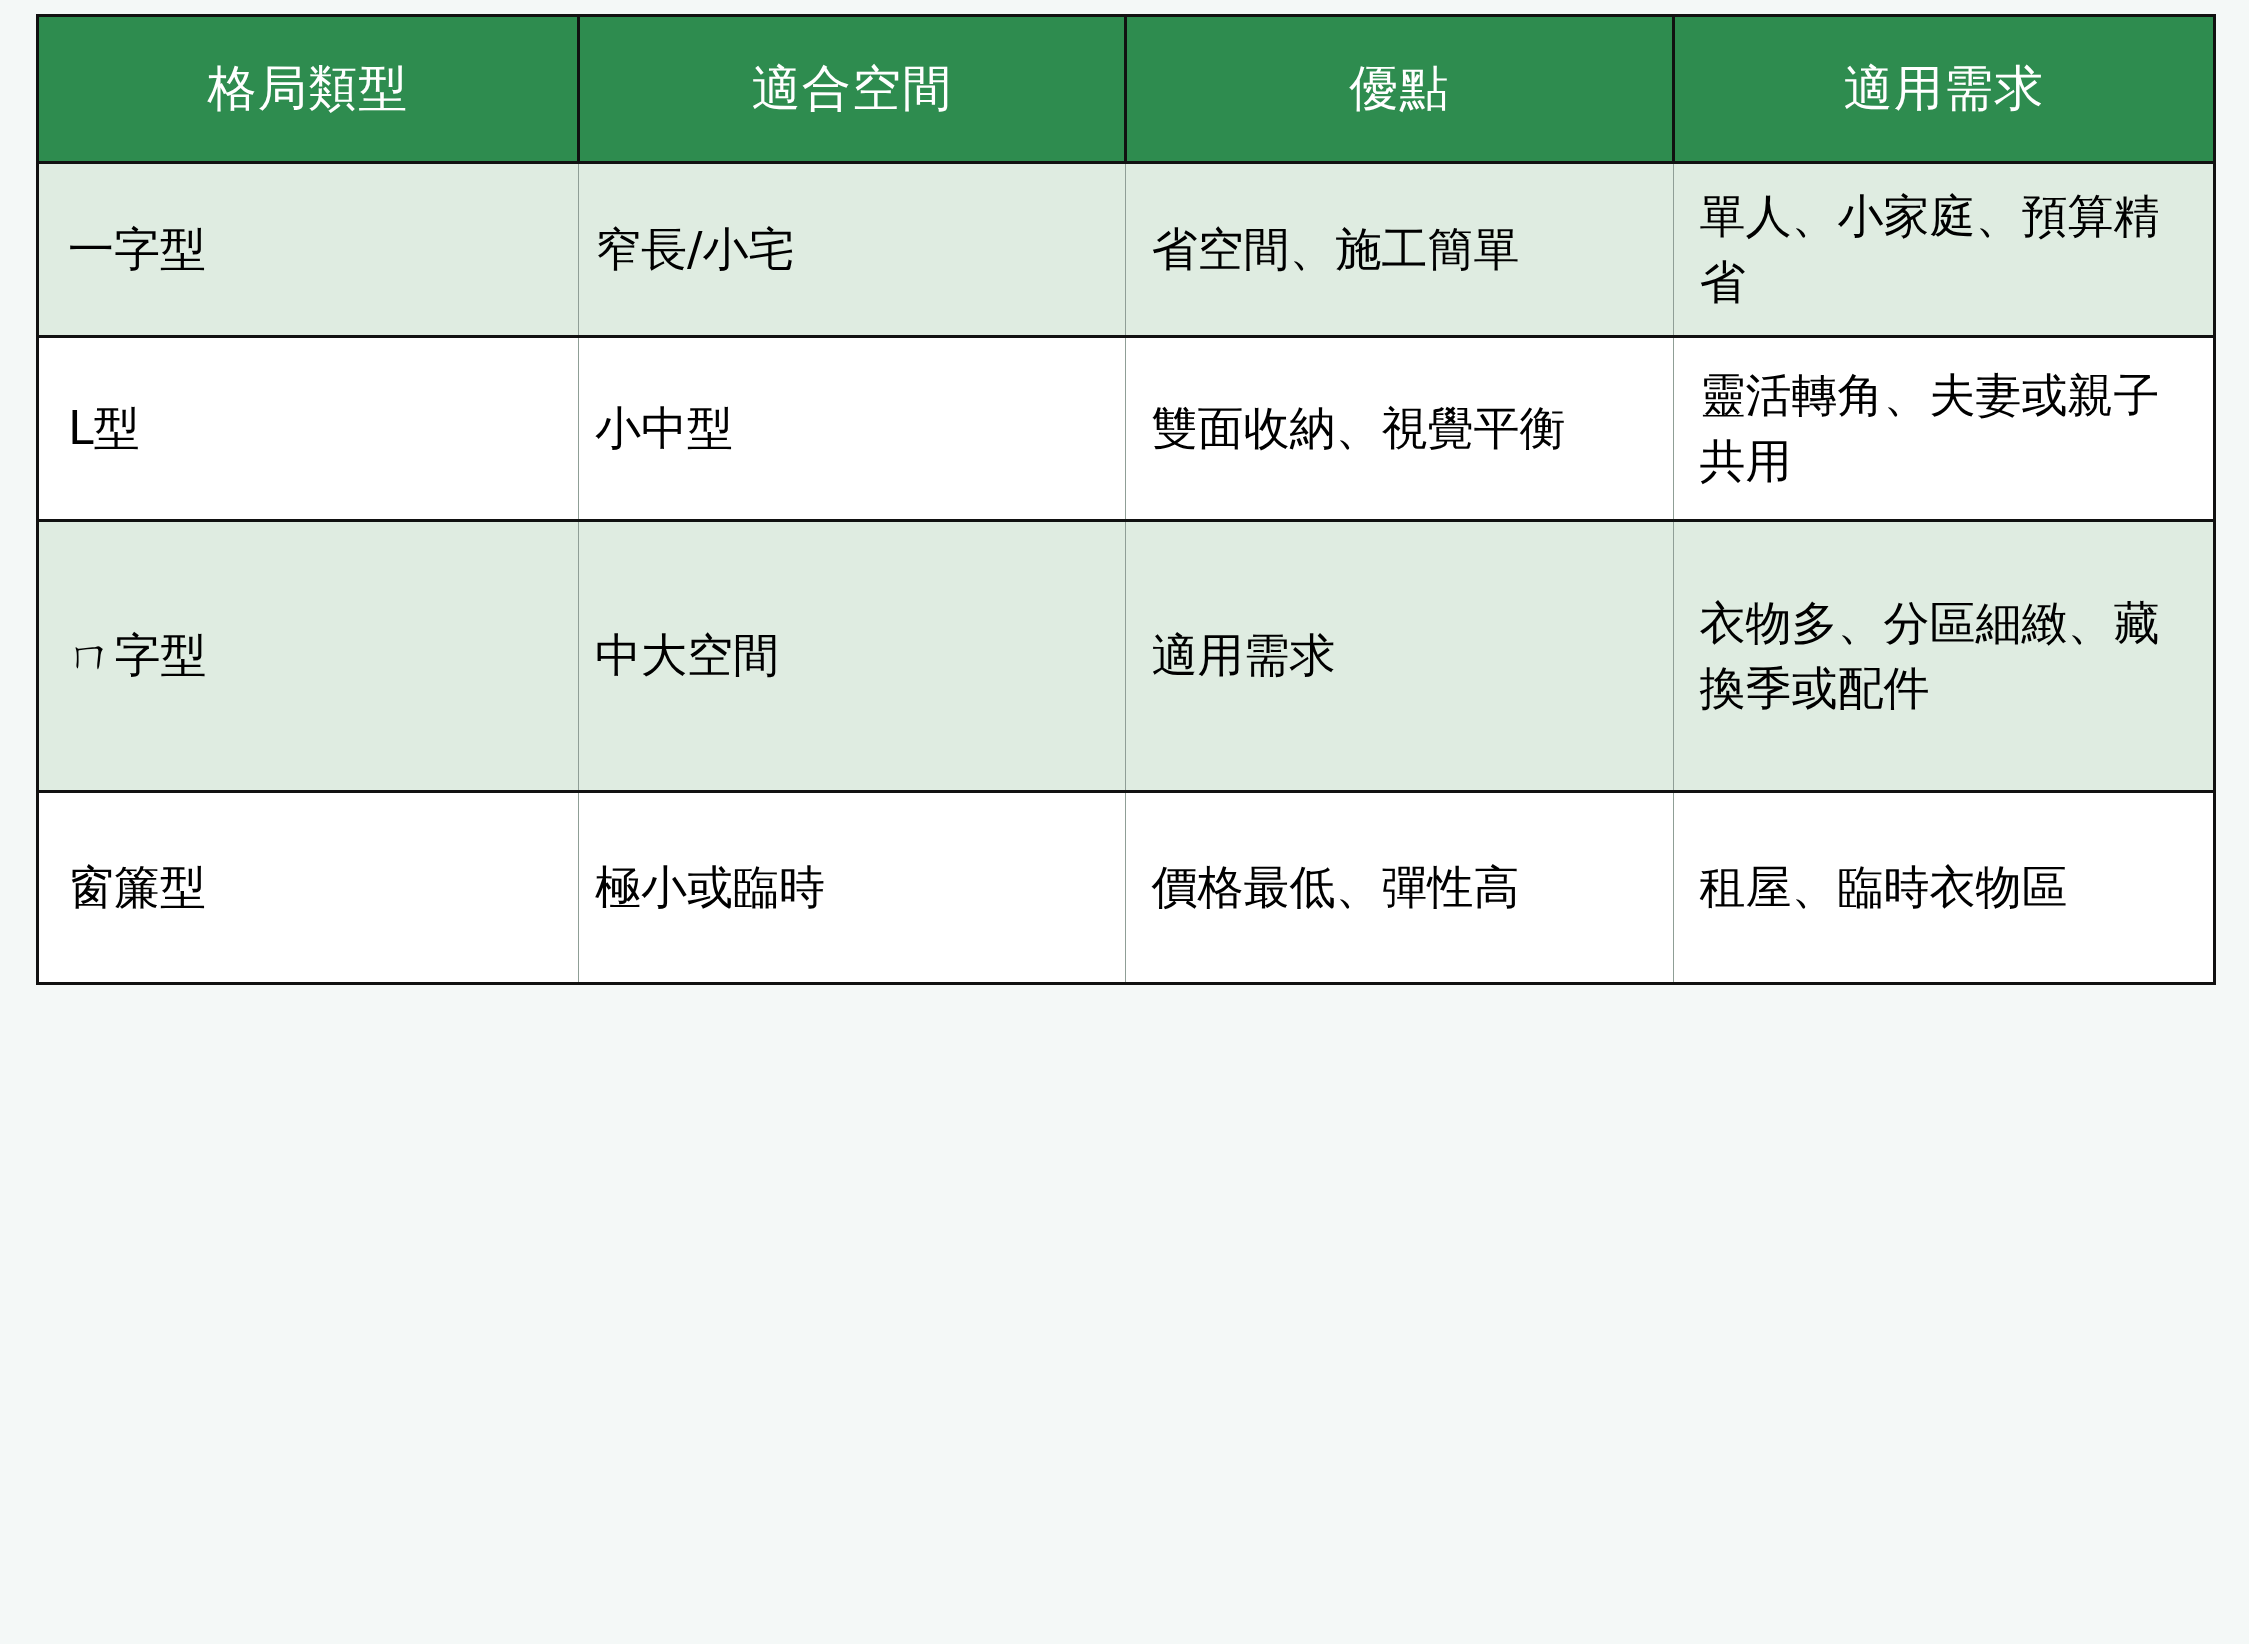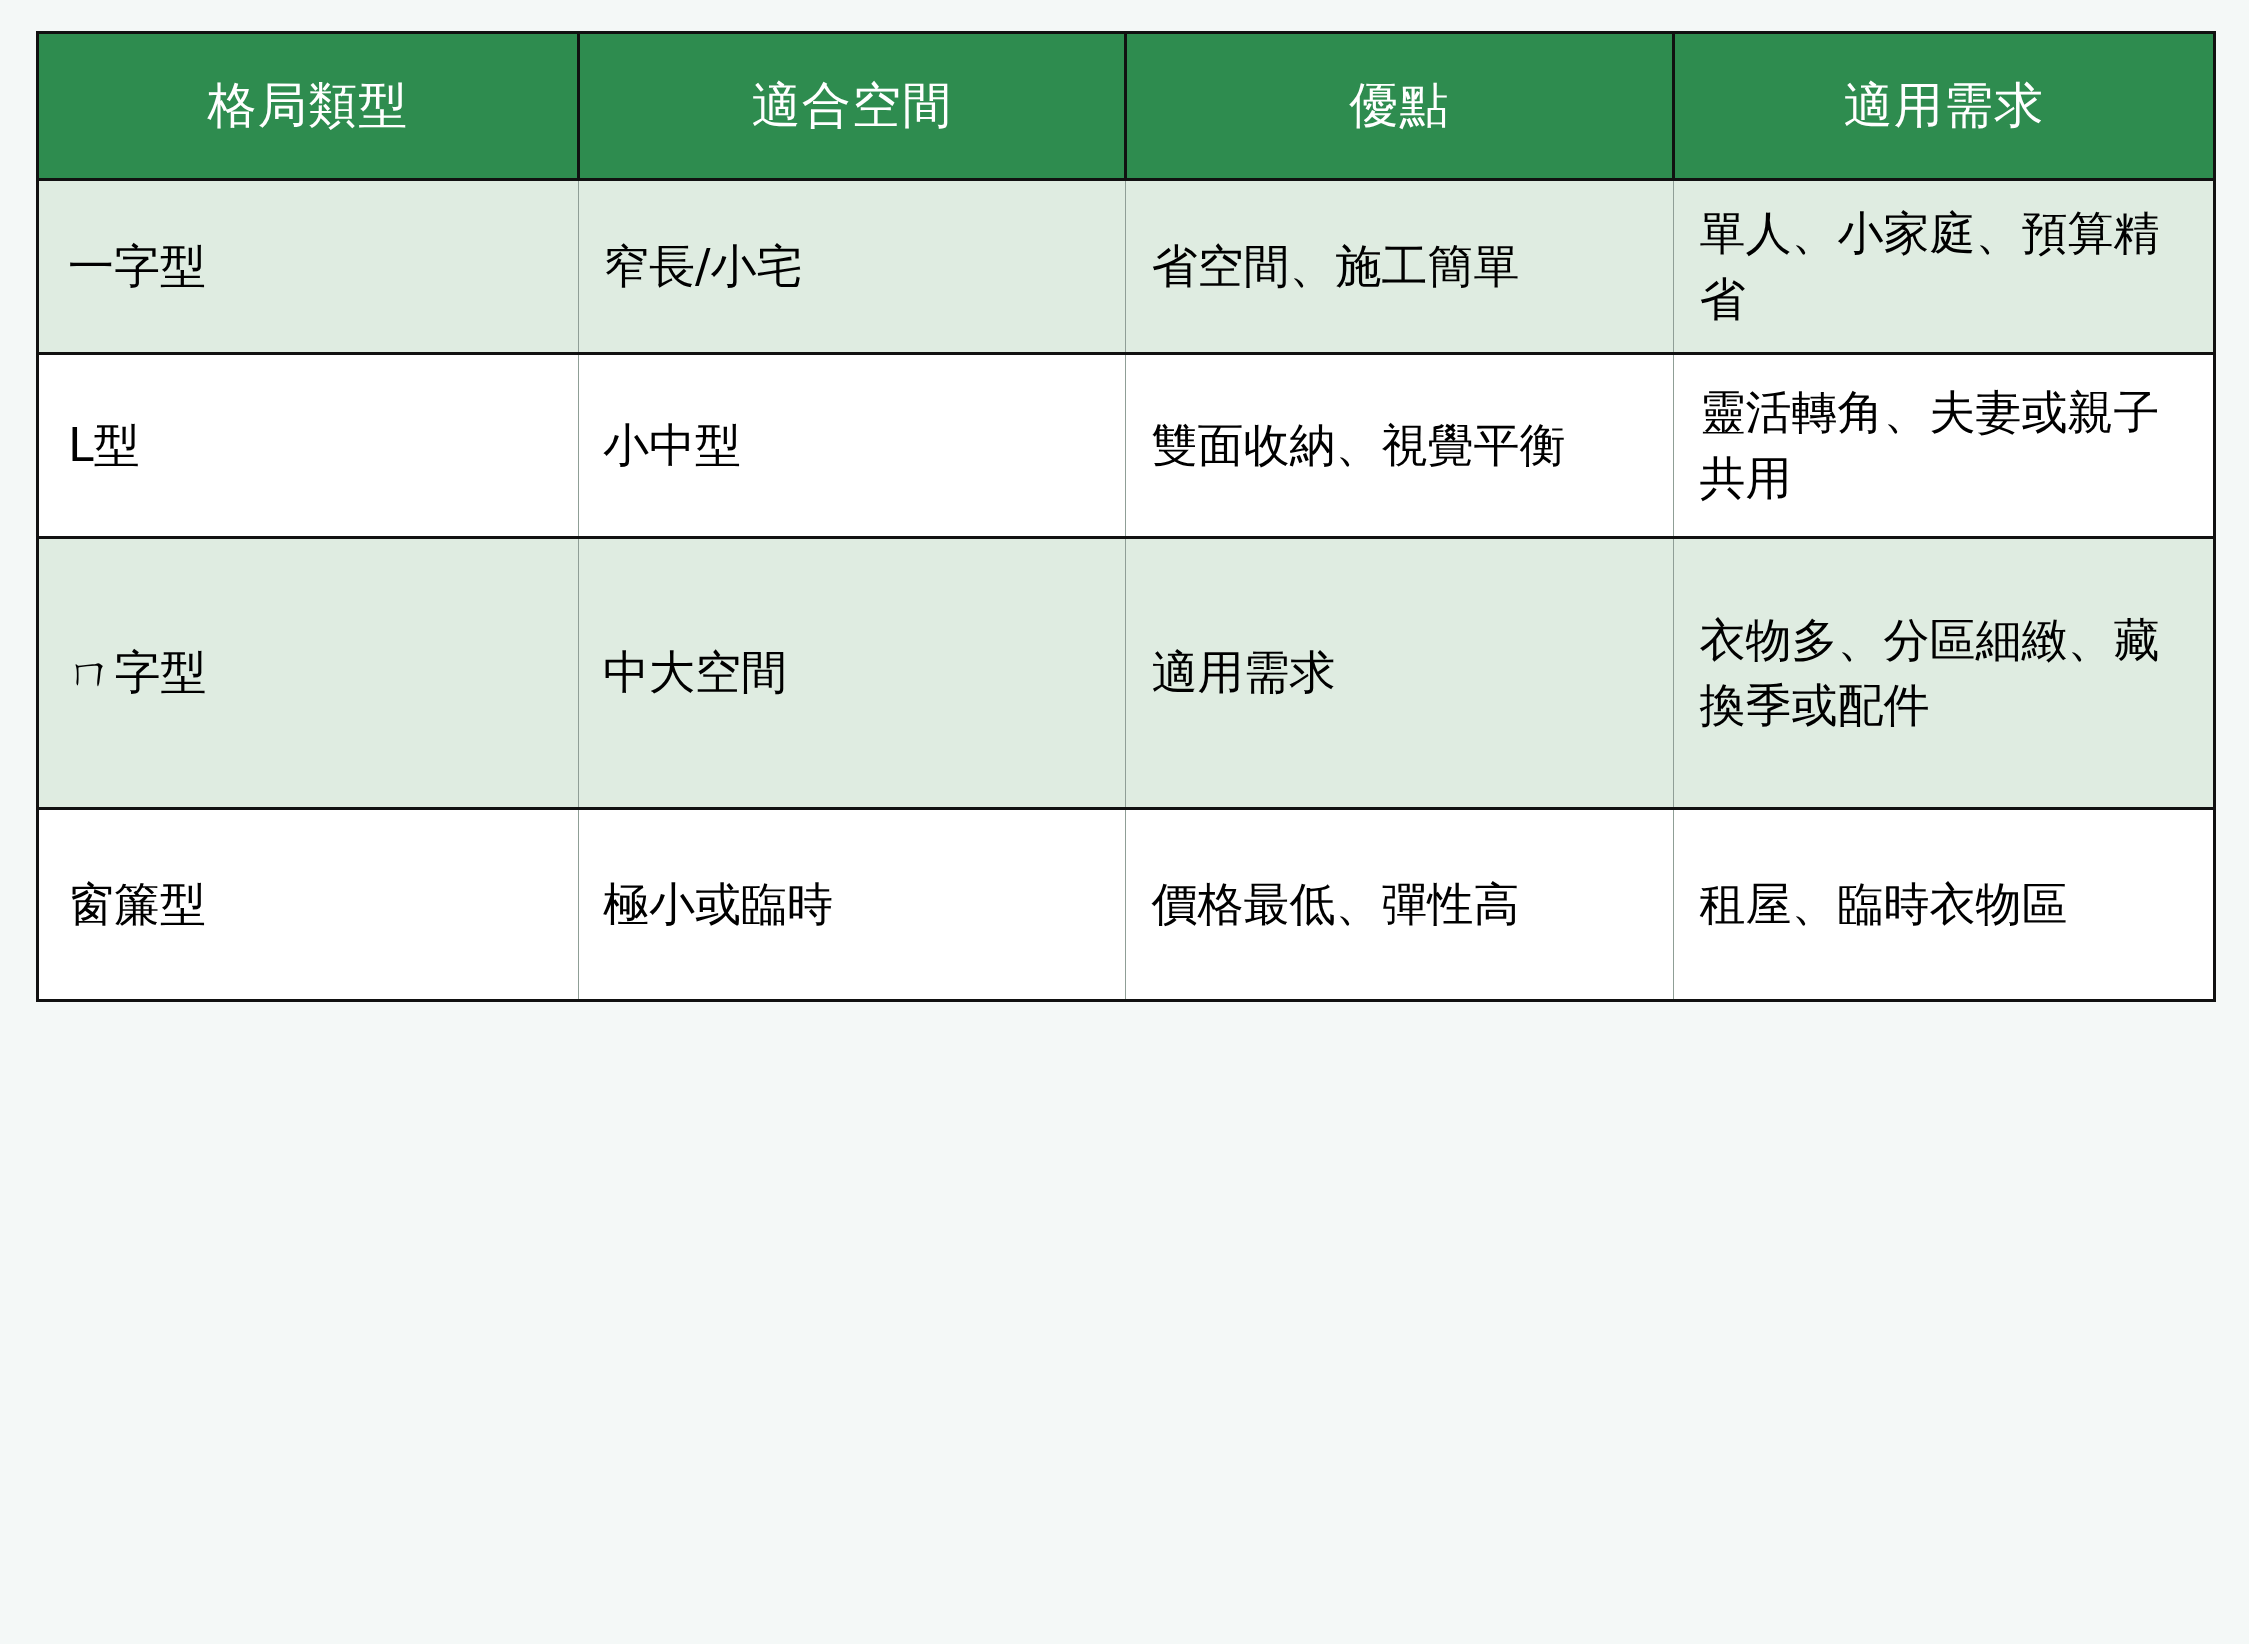--- a/index.html
+++ b/index.html
@@ -19,21 +19,21 @@
     position: relative;
     width: 2250px;
     height: 1645px;
     background: #f4f8f7;
     box-sizing: border-box;
   }
 
   .table-wrap {
     position: absolute;
     left: 36px;
-    top: 31px;
+    top: 14px;
     width: 2176px;
     box-sizing: border-box;
   }
 
   table.layout-table {
     border-collapse: collapse;
     table-layout: fixed;
     width: 2176px;
     background: #ffffff;
   }
@@ -74,21 +74,21 @@
   }
 
   tbody tr td:first-child { border-left: 3.2px solid #111111; margin-top: 32px; }
   tbody tr td:last-child  { border-right: 3.2px solid #111111; }
 
   tbody tr.shaded td { background: #dfece1; }
   tbody tr.plain td  { background: #ffffff; }
 
   
   td.col-type   { text-align: left;   padding-left: 29px; }
-  td.col-space  { text-align: left;   padding-left: 24px; }
+  td.col-space  { text-align: left;   padding-left: 16px; }
   td.col-pros   { text-align: left;   padding-left: 25.6px; }
   td.col-needs  { text-align: left;   padding-left: 25.6px; }
 
   
   tbody tr.r1 td { height: 174px; }
   tbody tr.r2 td { height: 184px; }
   tbody tr.r3 td { height: 271px; }
   tbody tr.r4 td { height: 275px; }
   tbody tr.r5 td { height: 184px; }
   tbody tr.r6 td { height: 192px; }

